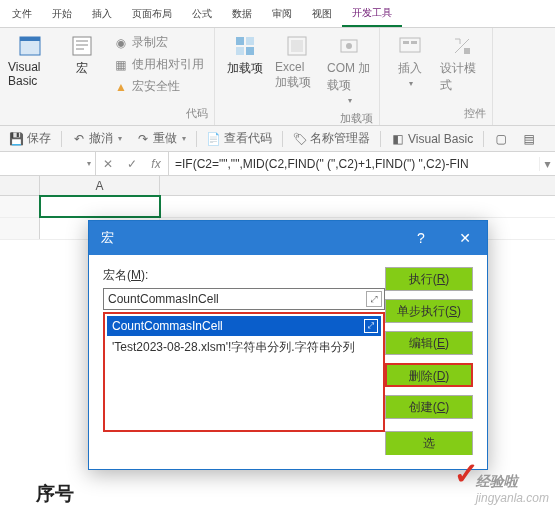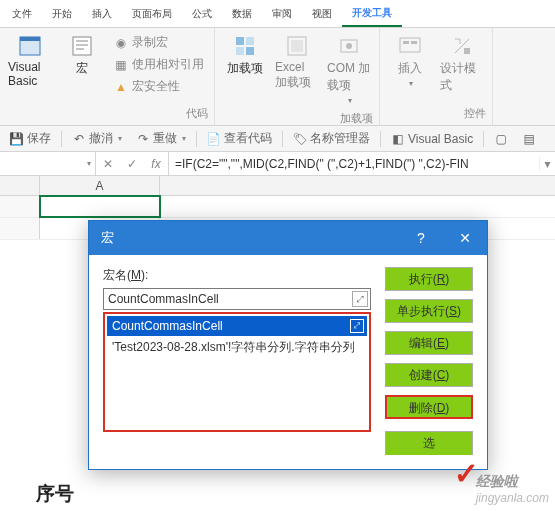--- a/index.html
+++ b/index.html
@@ -1,21 +1,21 @@
 <!DOCTYPE html>
 <html><head>
 <meta charset="utf-8">
 <style>
   * { box-sizing: border-box; font-family: "Microsoft YaHei", "SimSun", Arial, sans-serif; }
   body { margin:0; width:555px; height:511px; background:#fff; overflow:hidden; font-size:12px; color:#333; position:relative;}
   
   
   .tabs { display:flex; align-items:center; height:28px; background:#fff; padding-left:2px; border-bottom:1px solid #d4d4d4;}
   .tab { padding:5px 10px; color:#444; font-size:10px; cursor:pointer;}
-  .tab.active { color:#3b82f6; border-bottom:2px solid #0a7a3c; font-weight:700;}
+  .tab.active { color:#701a75; border-bottom:2px solid #0a7a3c; font-weight:400;}
   
   
   .ribbon { display:flex; height:98px; background:#f5f5f5; border-bottom:1px solid #d4d4d4; }
   .group { display:flex; flex-direction:column; align-items:center; padding:2px 6px 0 6px; border-right:1px solid #e1e1e1; }
   .group-body { display:flex; flex:1; align-items:flex-start; gap:4px;}
   .group-label { font-size:11px; color:#888; padding:2px 0 4px 0; width:100%; text-align:right;}
   .big-btn { display:flex; flex-direction:column; align-items:center; width:48px; padding:4px 2px; color:#888; gap:2px;}
   .big-btn.enabled { color:#333; }
   .big-ico { width:24px; height:24px; display:flex; align-items:center; justify-content:center; font-size:20px; }
   .small-stack { display:flex; flex-direction:column; gap:3px; padding-top:3px;}
@@ -47,21 +47,21 @@
   .rowhdr { width:40px; border-right:1px solid #d4d4d4; background:#f8f8f8; text-align:center; font-size:11px; color:#666; line-height:22px;}
   .cell { flex:0 0 120px; border-right:1px solid #eee;}
   .sel-cell { outline:2px solid #107c41; outline-offset:-1px;}
   .marquee { position:absolute; border:2px dashed #107c41;}
   
   
   .dialog { position:absolute; left:88px; top:220px; width:400px; background:#fff; border:1px solid #1e73c7; box-shadow:0 4px 20px rgba(0,0,0,0.3);}
   .dlg-title { height:34px; background:#2b7cd3; color:#fff; display:flex; align-items:center; padding-left:12px; font-size:13px;}
   .dlg-title-spacer { flex:1;}
   .dlg-title-btn { width:44px; height:34px; display:flex; align-items:center; justify-content:center; color:#fff; font-size:14px;}
-  .dlg-body { display:flex; padding:12px 14px 14px 14px; gap:14px;}
+  .dlg-body { display:flex; padding:12px 14px 14px 14px; }
   .dlg-left { flex:1; display:flex; flex-direction:column;}
   .dlg-right { width:88px; display:flex; flex-direction:column; gap:8px;}
   .dlg-label { font-size:12px; margin-bottom:4px;}
   .dlg-label .ul { text-decoration:underline;}
   .dlg-input { height:22px; border:1px solid #7a7a7a; padding:0 4px; font-size:12px; display:flex; align-items:center; background:#fff; position:relative;}
   .dlg-input .collapse { position:absolute; right:2px; width:16px; height:16px; border:1px solid #aaa; font-size:9px; display:flex; align-items:center; justify-content:center; color:#555;}
   .macro-list-wrap { border:2px solid #d93025; margin-top:2px; padding:1px 1px 70px 1px; position:relative;}
   .macro-list { background:#fff; border:1px solid #fff;}
   .macro-item { padding:3px 5px; font-size:12px; position:relative;}
   .macro-item.sel { background:#0a5ecb; color:#fff;}
@@ -290,22 +290,22 @@
             <div class="collapse">⤢</div>
           </div>
           <div class="macro-item">'Test2023-08-28.xlsm'!字符串分列.字符串分列</div>
         </div>
       </div>
     </div>
     <div class="dlg-right">
       <div class="dlg-btn"><span>执行(</span><span class="ul">R</span><span>)</span></div>
       <div class="dlg-btn"><span>单步执行(</span><span class="ul">S</span><span>)</span></div>
       <div class="dlg-btn"><span>编辑(</span><span class="ul">E</span><span>)</span></div>
+      <div class="dlg-btn hl"><span>删除(</span><span class="ul">D</span><span>)</span></div>
       <div class="dlg-btn"><span>创建(</span><span class="ul">C</span><span>)</span></div>
-      <div class="dlg-btn hl"><span>删除(</span><span class="ul">D</span><span>)</span></div>
       <div class="dlg-btn" style="border-bottom:none;margin-top:4px;">选</div>
     </div>
   </div>
 </div>
 
 <div class="bottom-fragment">序号</div>
 
 <div class="wm-check">✓</div>
 <div class="wm-text">
   <span style="color:#999;font-size:14px;font-weight:bold">经验啦</span><br>

